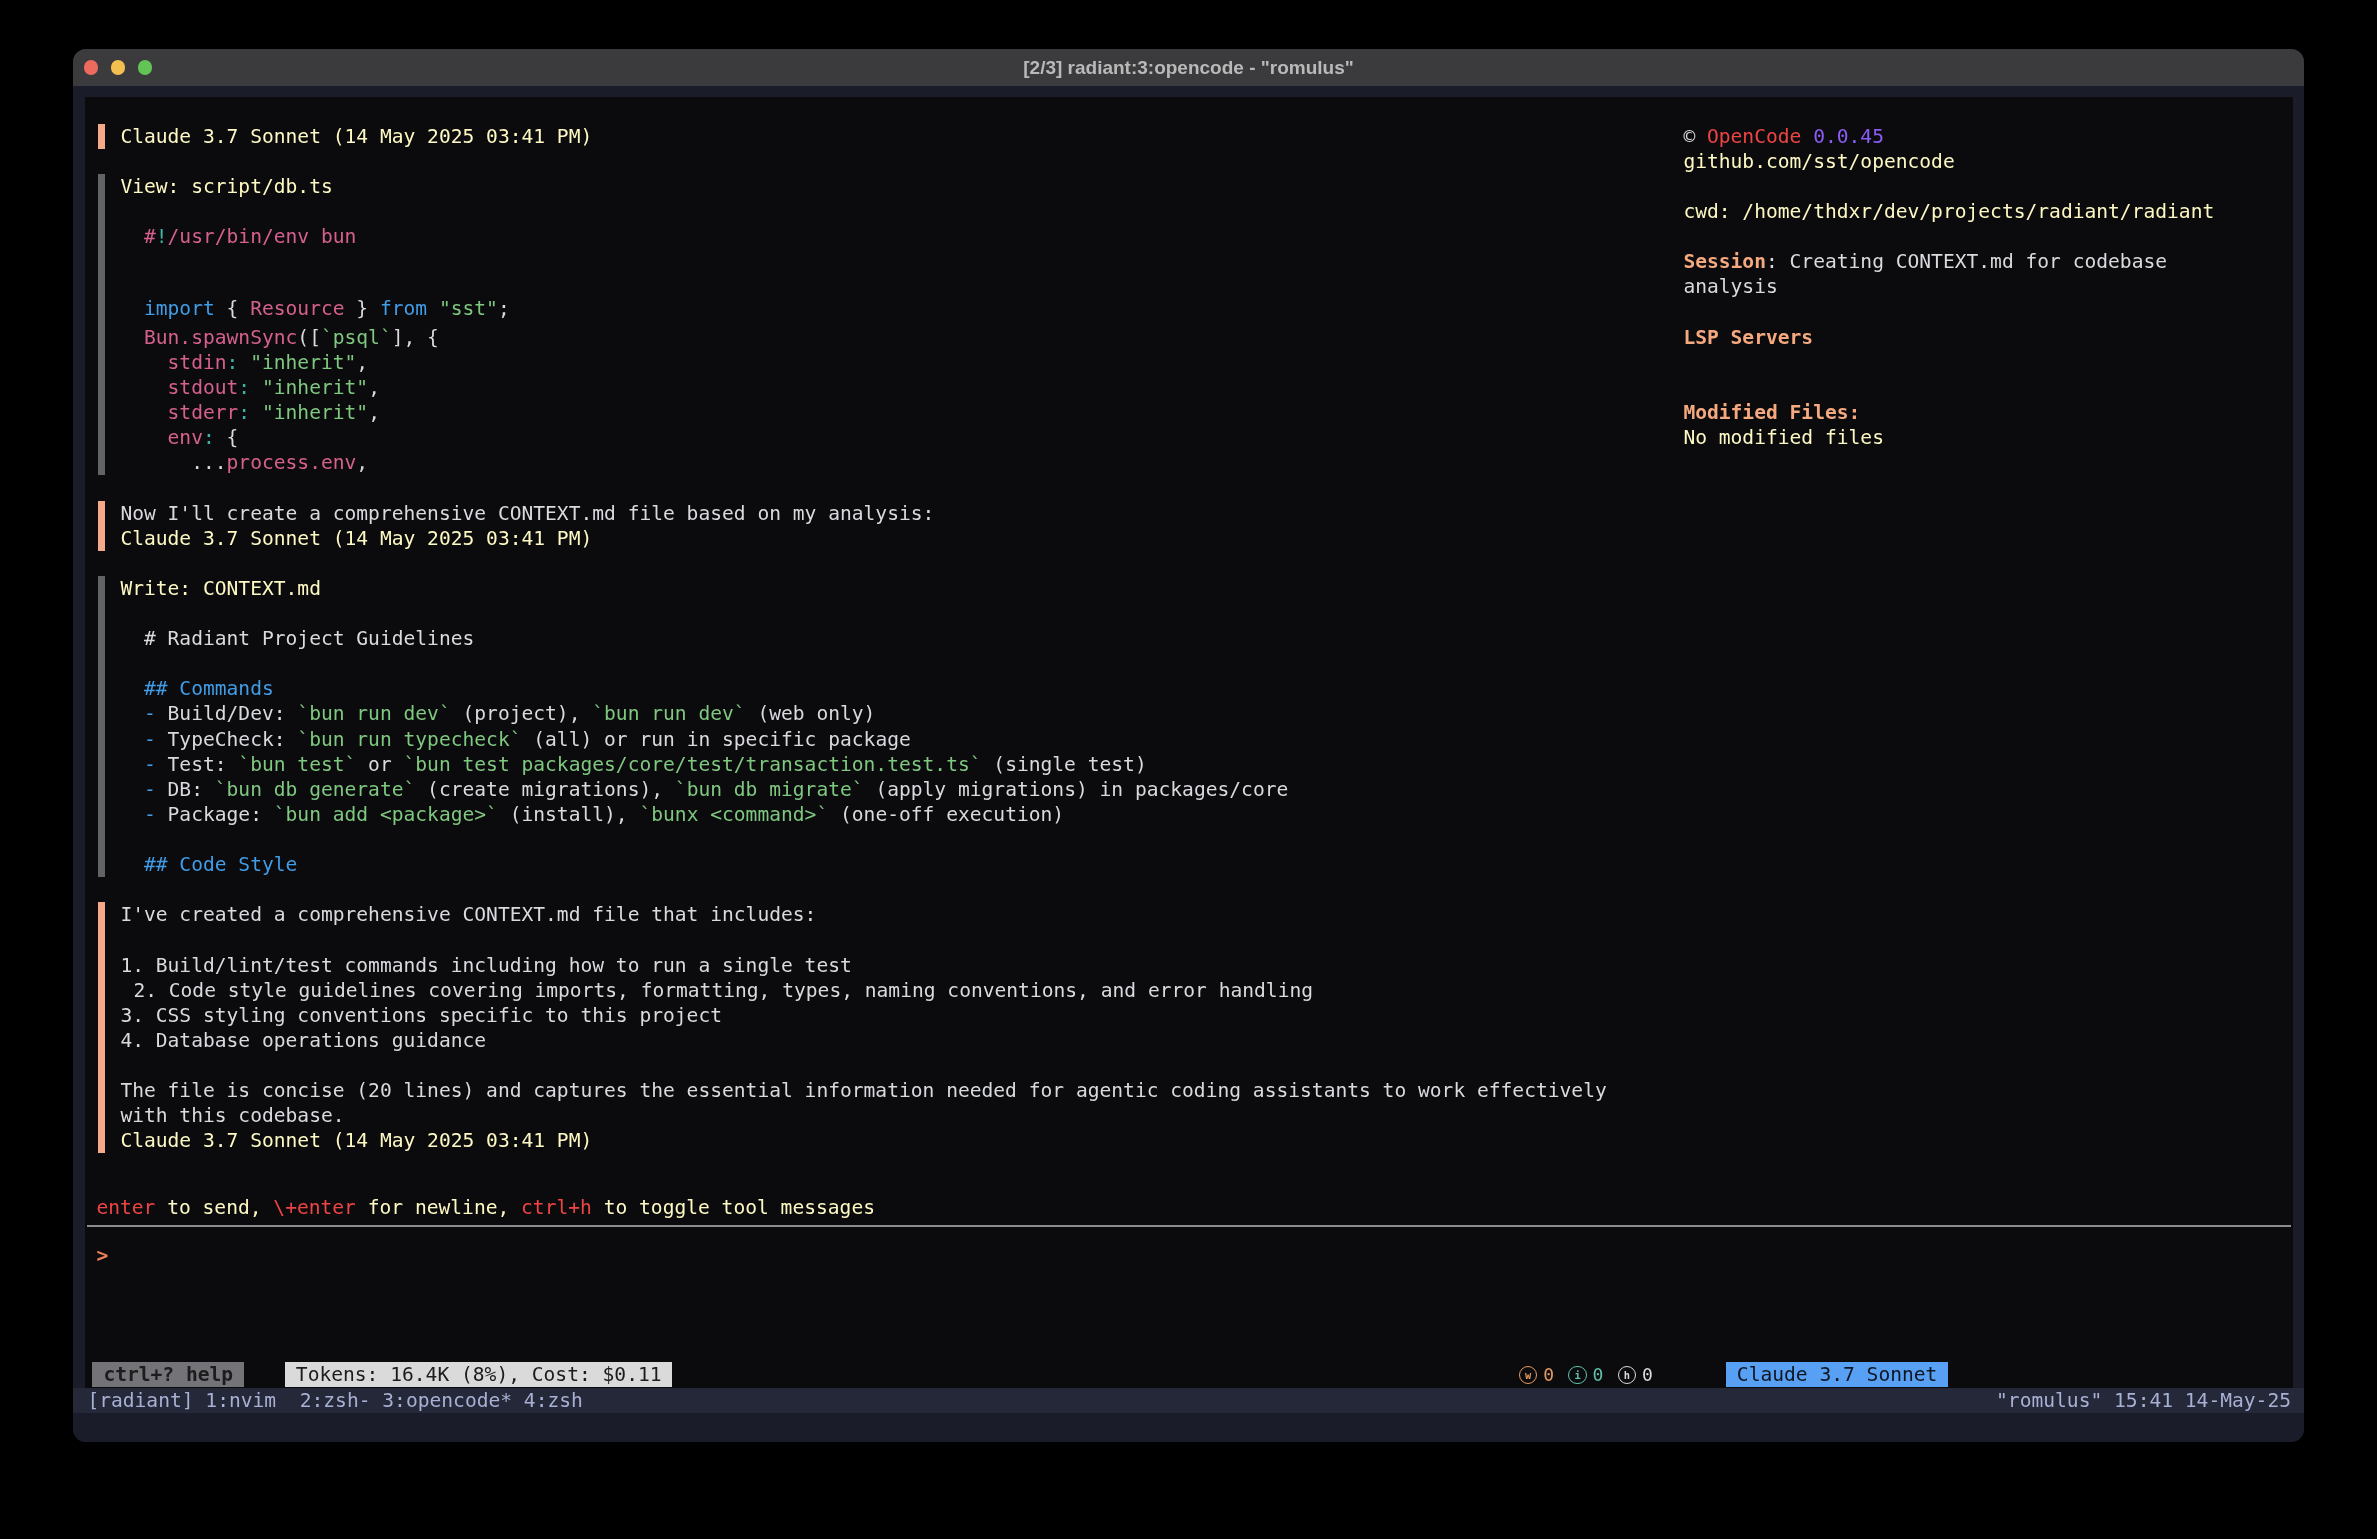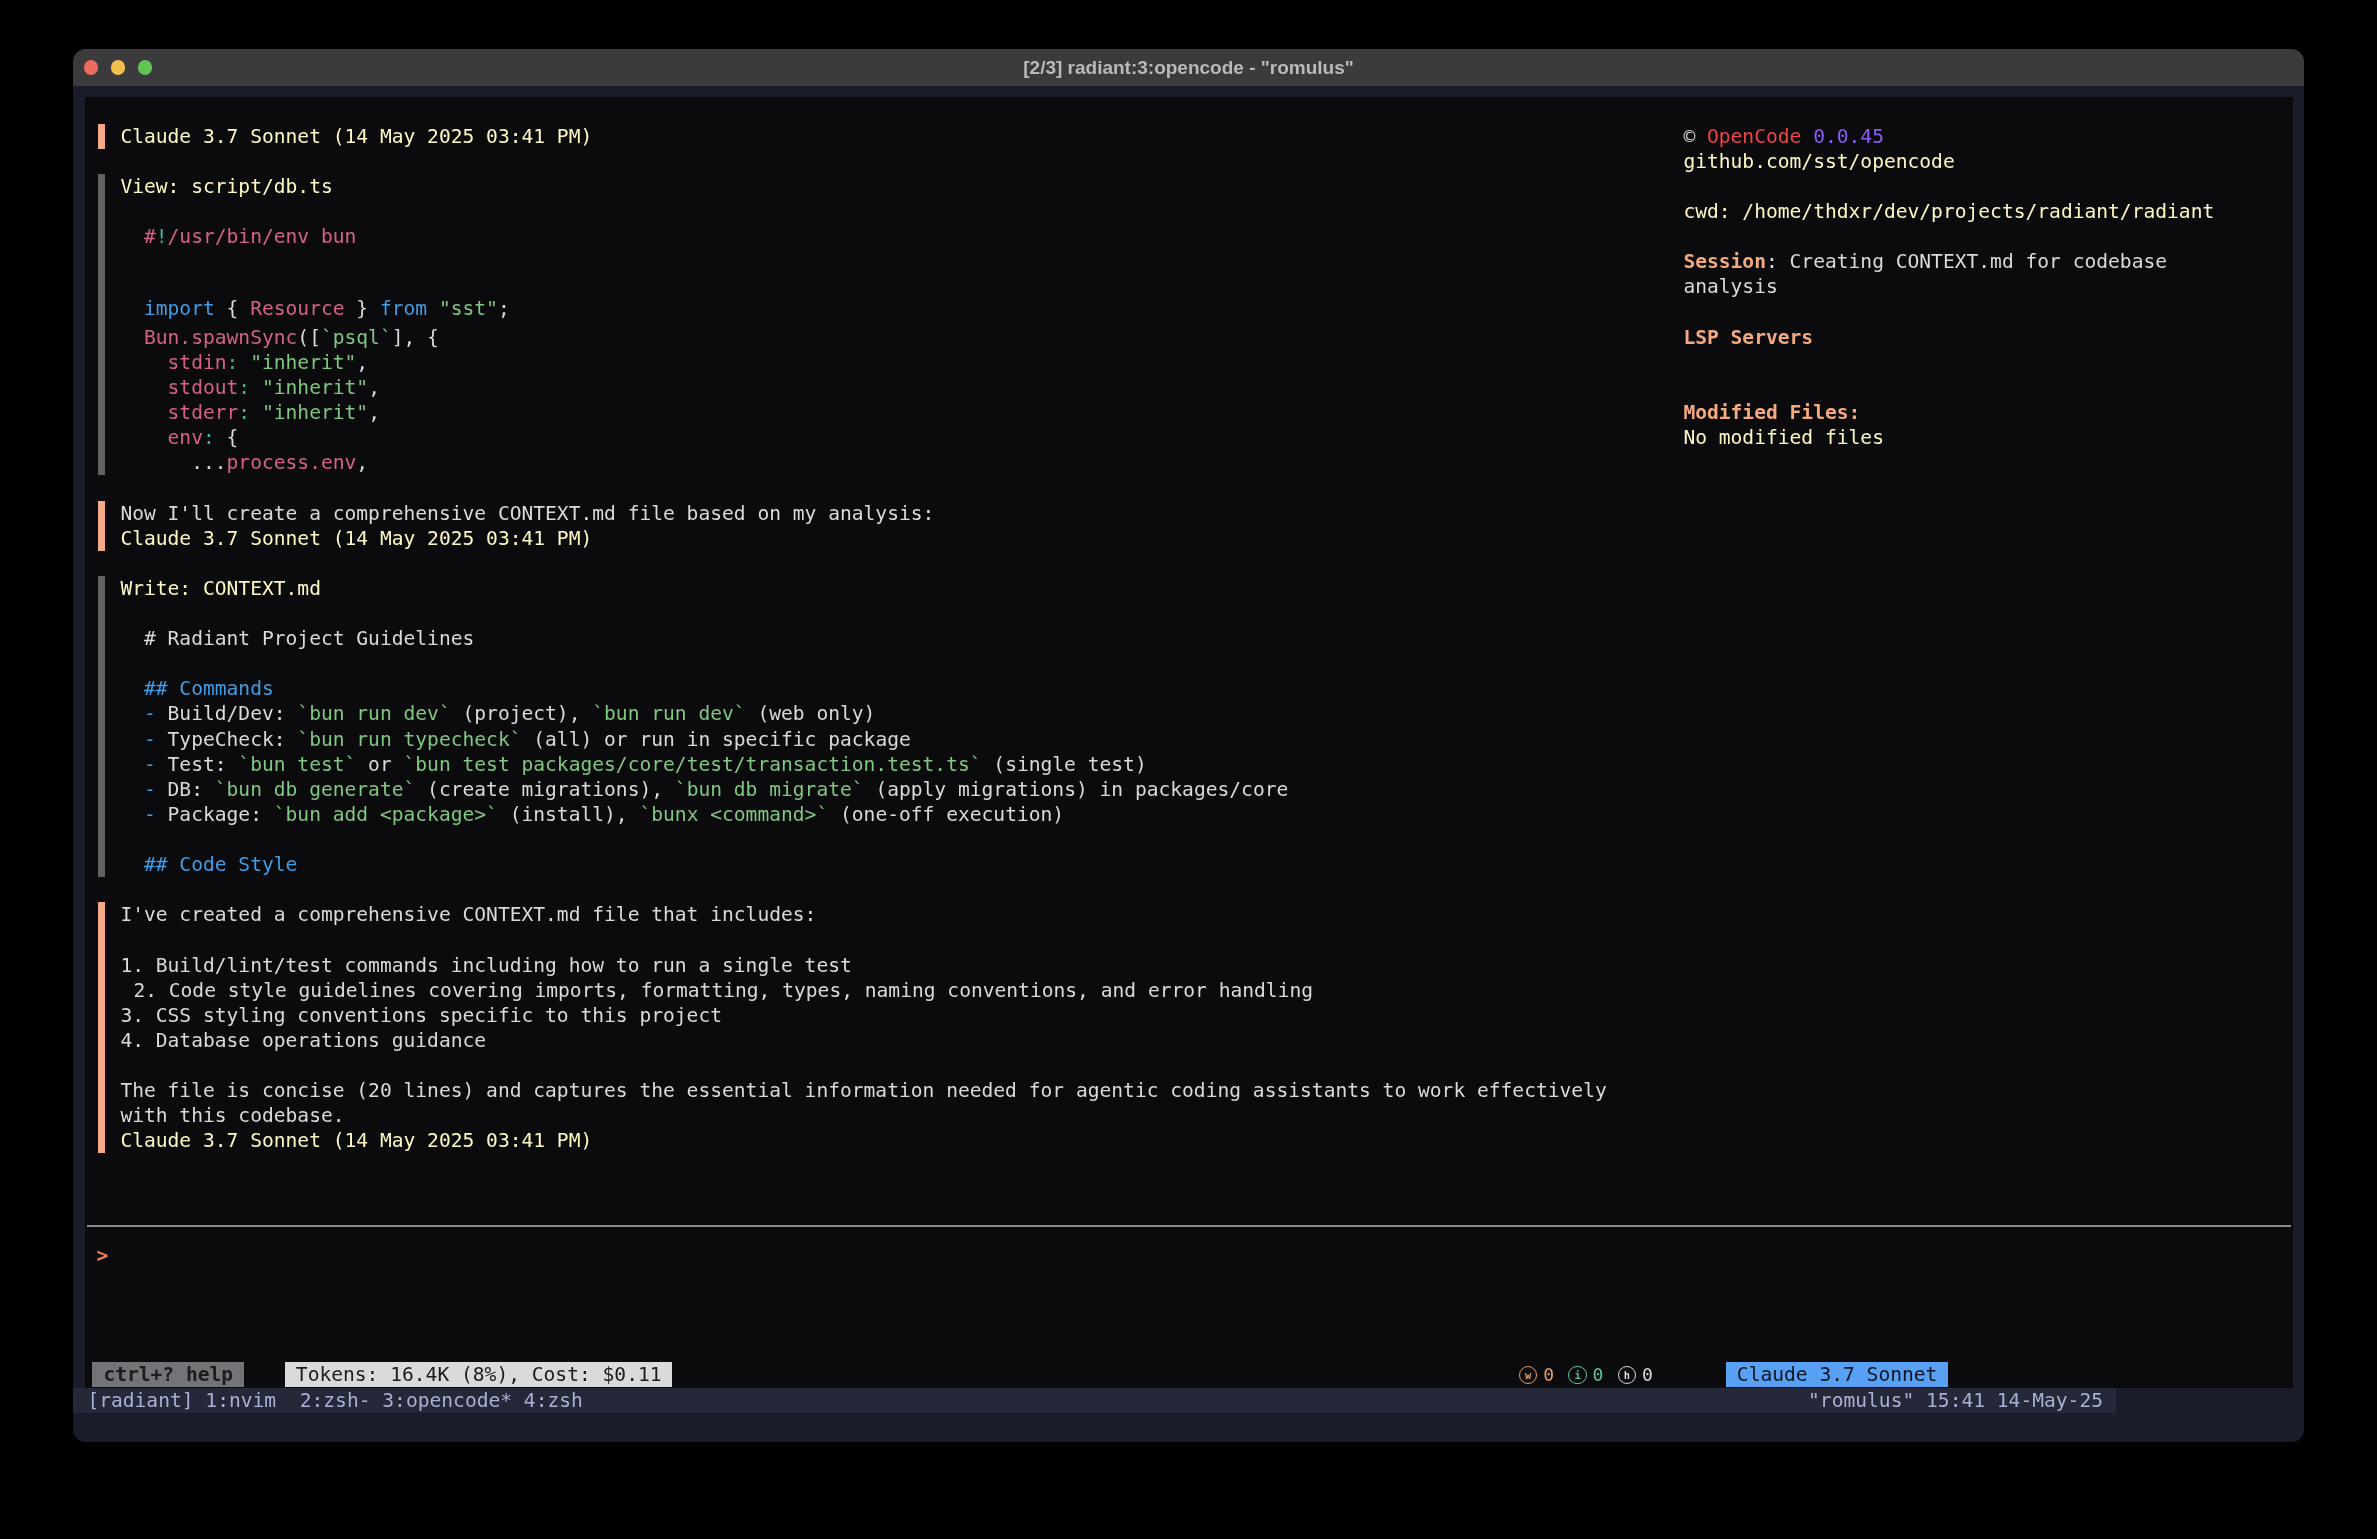--- a/index.html
+++ b/index.html
@@ -49,21 +49,21 @@
   .sb-spacer{flex:1;}
   .diags{display:flex;align-items:center;}
   .diag{display:flex;align-items:center;gap:5.9px;margin-left:14.4px;}
   .diag:first-child{margin-left:0;}
   .diag-circle{width:16.3px;height:16.3px;border-radius:50%;border:1.3px solid currentColor;
                display:inline-flex;align-items:center;justify-content:center;
                font-size:10.4px;font-weight:bold;font-family:"DejaVu Sans Mono",monospace;}
   .diag-count{font-size:18px;font-family:"DejaVu Sans Mono",monospace;}
   .model-chip{background:#57a0f3;color:#0f1522;margin-left:33px;}
   
-  .tmux{position:absolute;left:0;top:1302px;width:2043px;height:25px;background:#252838;
+  .tmux{position:absolute;left:0;top:1302px;width:2231px;height:25px;background:#252838;
         display:flex;justify-content:space-between;align-items:center;
         padding:0 13px 0 14.4px;box-sizing:border-box;
         font:19.6px/25px "DejaVu Sans Mono",monospace;color:#a8b0d3;white-space:pre;}
 </style>
 </head>
 <body>
 
 <div class="screen">
   <div class="window">
 
@@ -126,20 +126,21 @@
             <div class="line" style="left: 1598px; top: 27px;"><span class="seg-fg">© </span><span class="seg-boldfg">OpenCode</span><span class="seg-dim2"> 0.0.45</span></div>
             <div class="line" style="left: 1598px; top: 52px;"><span class="seg-dim">github.com/sst/opencode</span></div>
             <div class="line" style="left: 1598px; top: 102px;"><span class="seg-dim">cwd: /home/thdxr/dev/projects/radiant/radiant</span></div>
             <div class="line" style="left: 1598px; top: 152px;"><span class="seg-peach">Session</span><span class="seg-fg">: Creating CONTEXT.md for codebase</span></div>
             <div class="line" style="left: 1598px; top: 177px;"><span class="seg-fg">analysis</span></div>
             <div class="line" style="left: 1598px; top: 228px;"><span class="seg-peach">LSP Servers</span></div>
             <div class="line" style="left: 1598px; top: 303px;"><span class="seg-peach">Modified Files:</span></div>
             <div class="line" style="left: 1598px; top: 328px;"><span class="seg-dim">No modified files</span></div>
           </div>
 
+        <div class="hint" id="hint"><span class="seg-boldfg">enter</span><span class="seg-dim"> to send, </span><span class="seg-boldfg">\+enter</span><span class="seg-dim"> for newline, </span><span class="seg-boldfg">ctrl+h</span><span class="seg-dim"> to toggle tool messages</span></div>
         <div class="divider"></div>
         <div class="prompt">
           <span class="caret">&gt;</span>
         </div>
 
         <div class="status-bar">
           <div class="chip help-chip">ctrl+? help</div>
           <div class="chip tokens-chip">Tokens: 16.4K (8%), Cost: $0.11</div>
           <div class="sb-spacer"></div>
           <div class="diags" id="diags">

